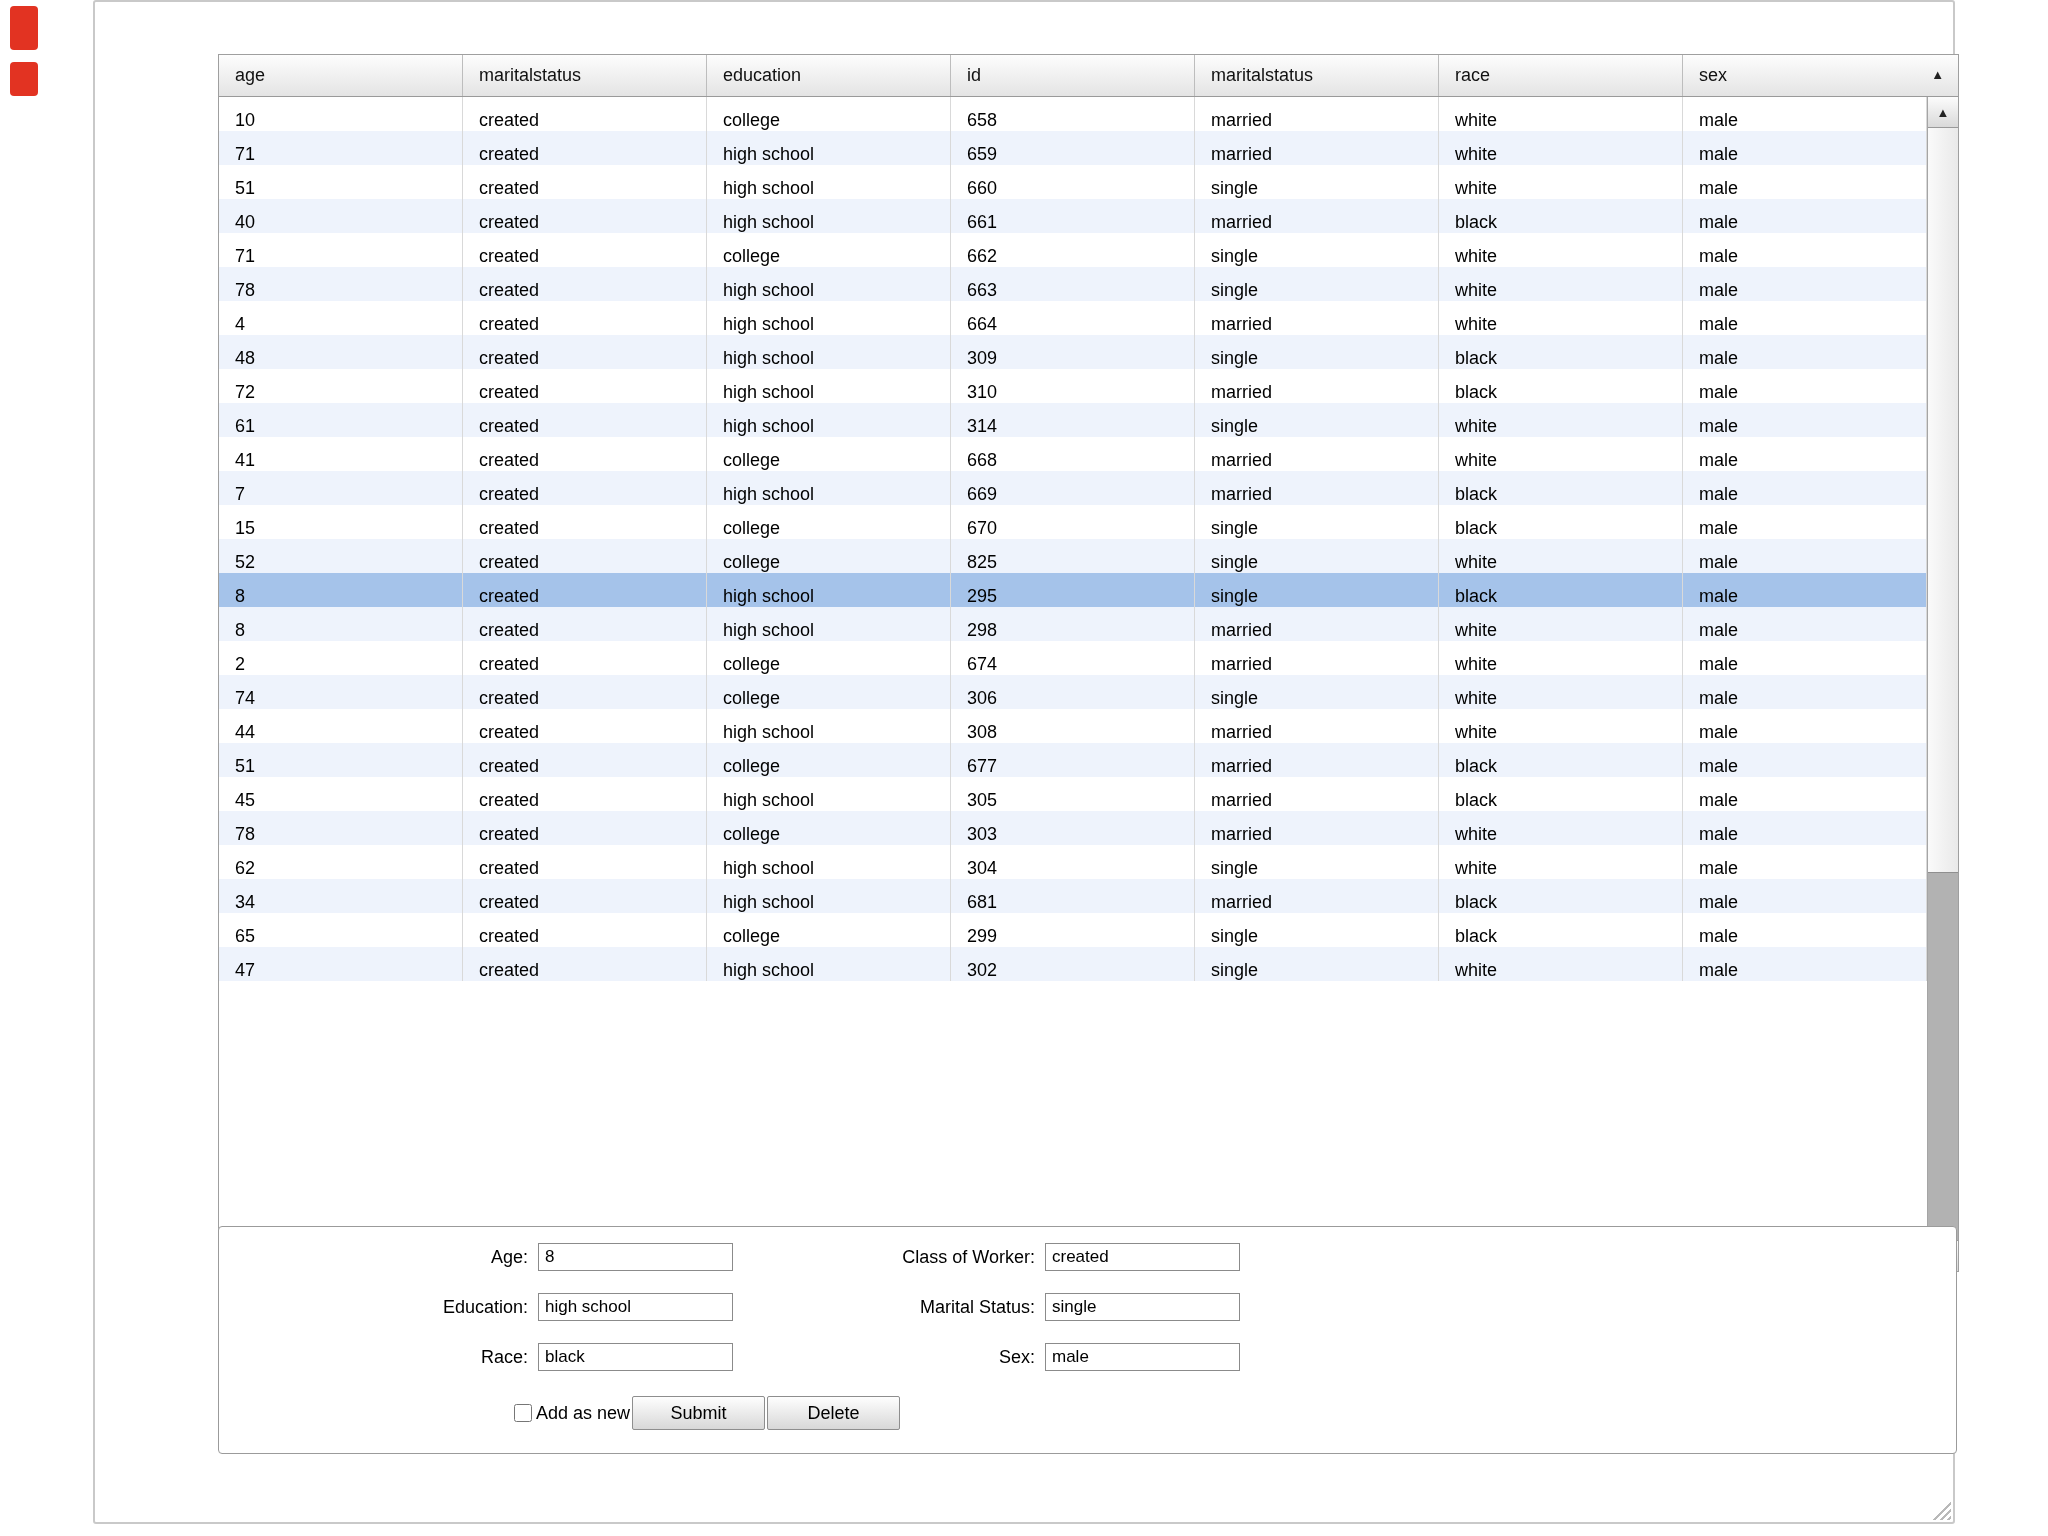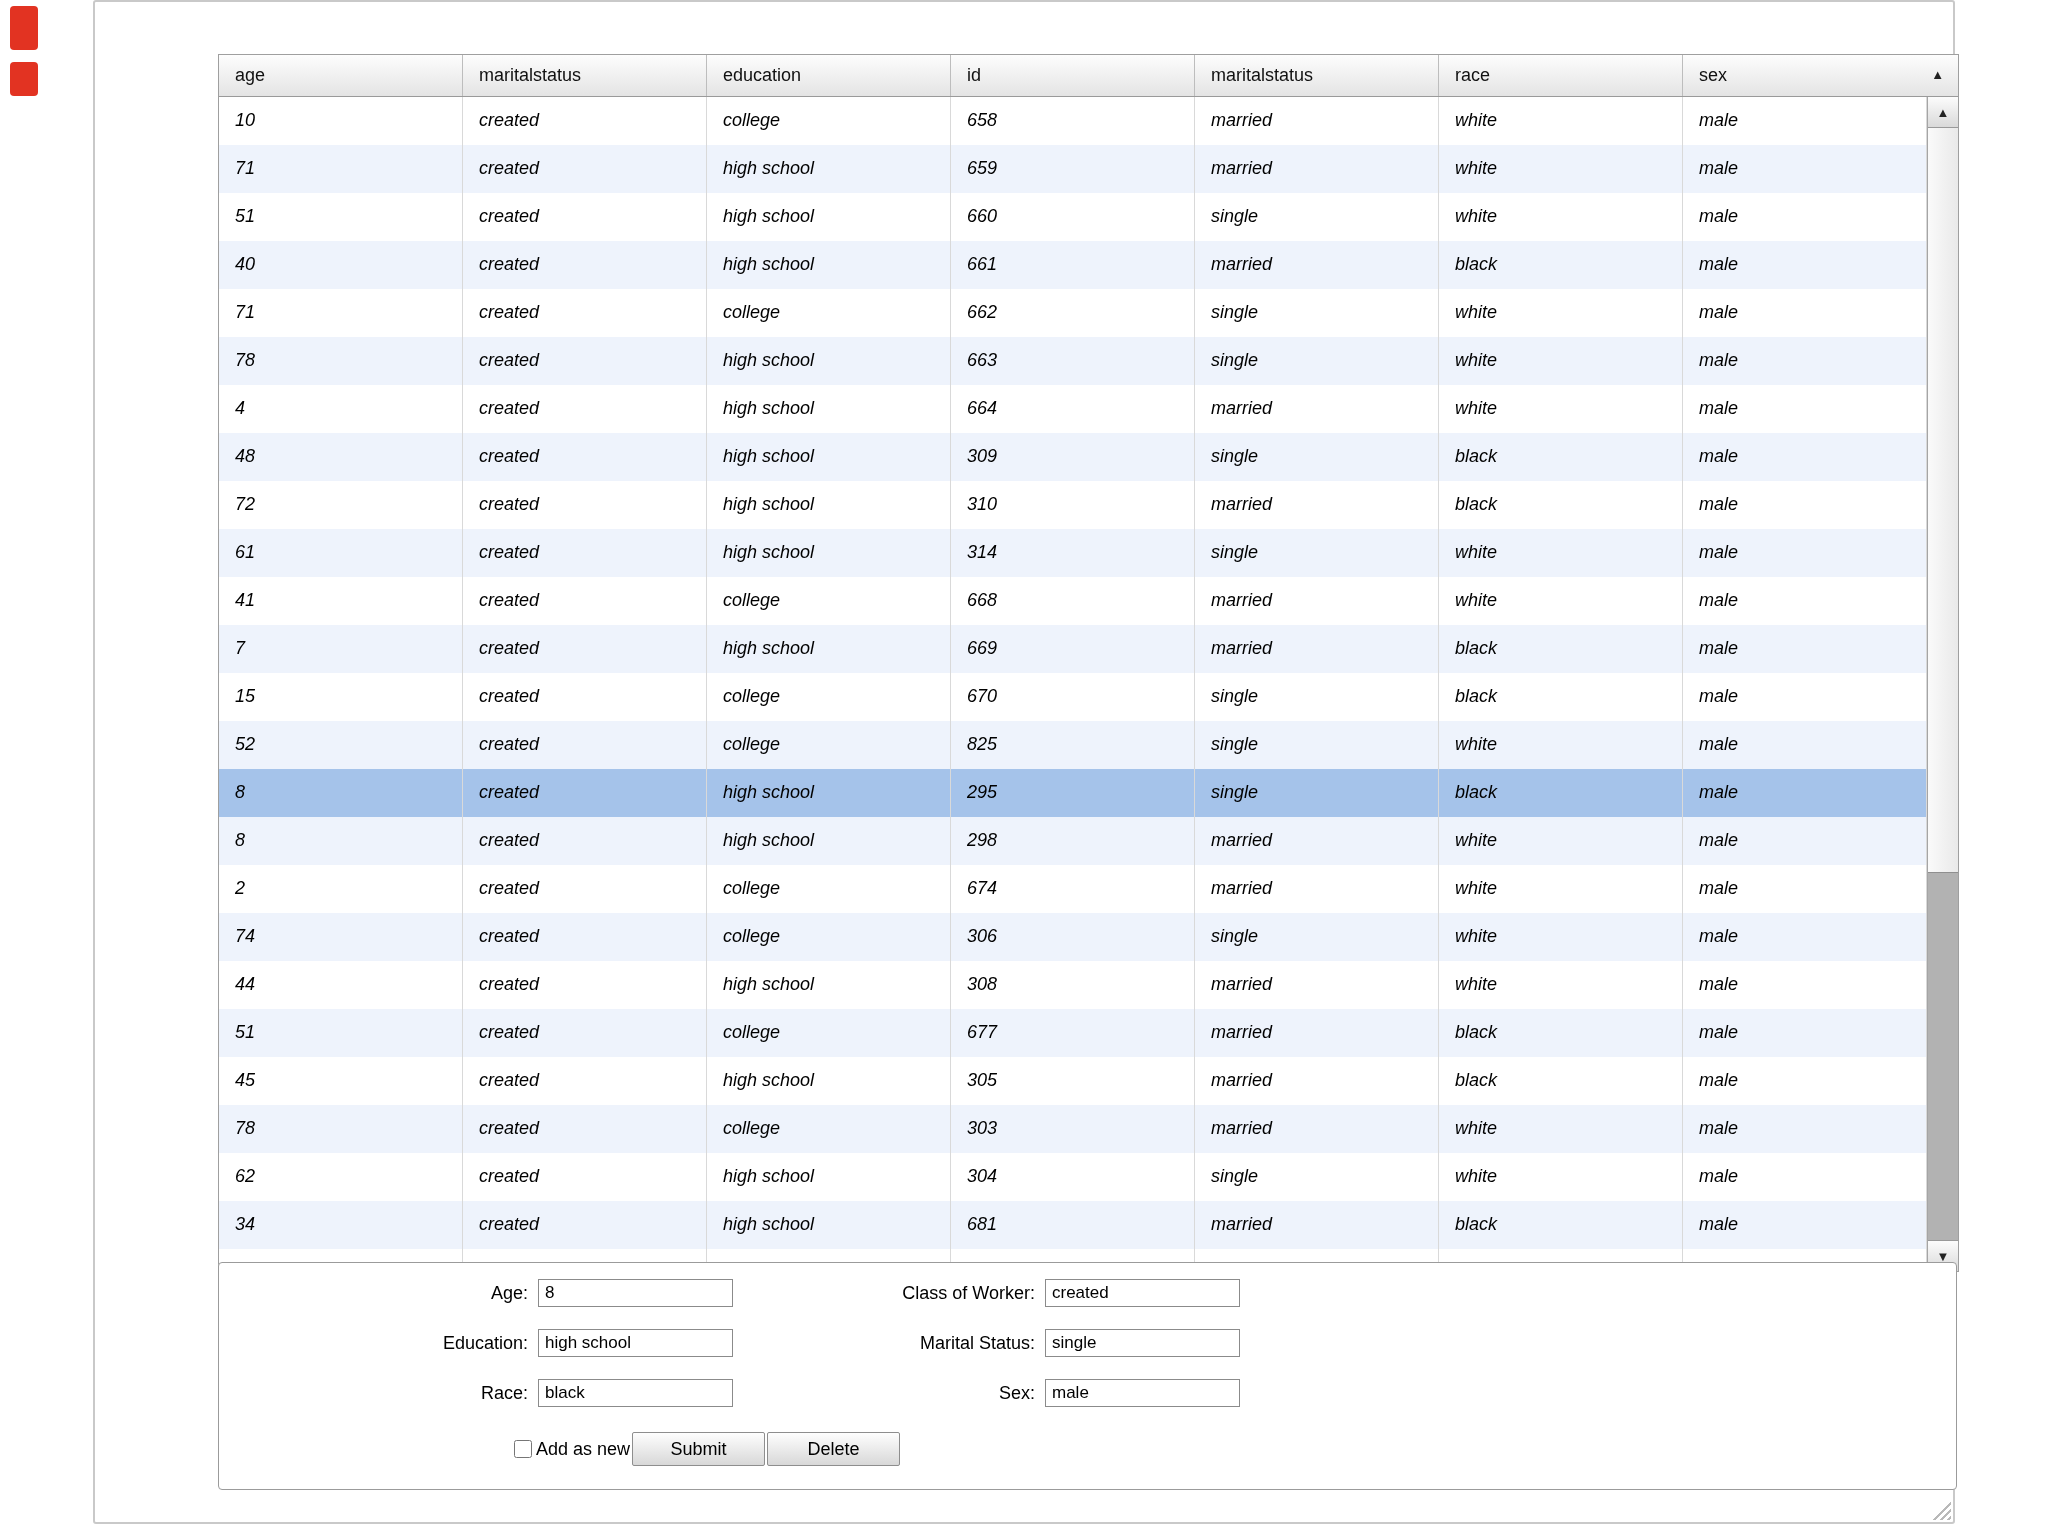--- a/index.html
+++ b/index.html
@@ -42,21 +42,21 @@
     position:relative; white-space:nowrap; overflow:hidden;
   }
   .hcell.last { flex:1 1 auto; border-right:none; }
   .sort {
     position:absolute; right:14px; top:0; font-size:13px; line-height:40px; color:#222;
   }
 
   .grid-body {
     position:relative; width:1708px; height:1174px; overflow:hidden;
   }
-  .trow { display:flex; height:48px; background:#fff;font-style:italic; }
+  .trow { display:flex; height:34px; background:#fff; }
   .trow.alt { background:var(--alt-row,#eef3fc); }
   .trow.selected { background:var(--selected-row,#a5c3ea); }
   .cell {
     width:244px; flex:0 0 244px; box-sizing:border-box;
     border-right:1px solid #d9d9d9;
     padding-left:16px; font-size:18px; line-height:46.6px;
     white-space:nowrap; overflow:hidden;
   }
 
   
@@ -74,21 +74,21 @@
   .sb-down { bottom:0; border-top:1px solid #999; }
   .sb-track { position:absolute; top:31px; bottom:31px; left:0; width:100%; background:#b2b2b2; }
   .sb-thumb {
     position:absolute; top:0; left:0; width:100%; height:67%;
     background:linear-gradient(90deg,#fafafa,#e9e9e9);
     border-bottom:1px solid #8f8f8f; box-sizing:border-box;
   }
 
   
   .form-panel {
-    position:absolute; left:123px; top:1260px; width:1739px; height:228px;
+    position:absolute; left:123px; top:1224px; width:1739px; height:228px;
     border:1px solid #9b9b9b; border-radius:4px; box-sizing:border-box; background:#fff;
   }
   .field { position:absolute; display:flex; align-items:center; }
   .flabel { display:inline-block; width:250px; text-align:right; padding-right:10px;
     font-size:18px; color:#000; }
   .finput {
     width:195px; height:28px; box-sizing:border-box;
     border:1px solid #8b8b8b; background:#fff;
     font-family:"Liberation Sans", sans-serif; font-size:17px; padding:0 6px;
   }

